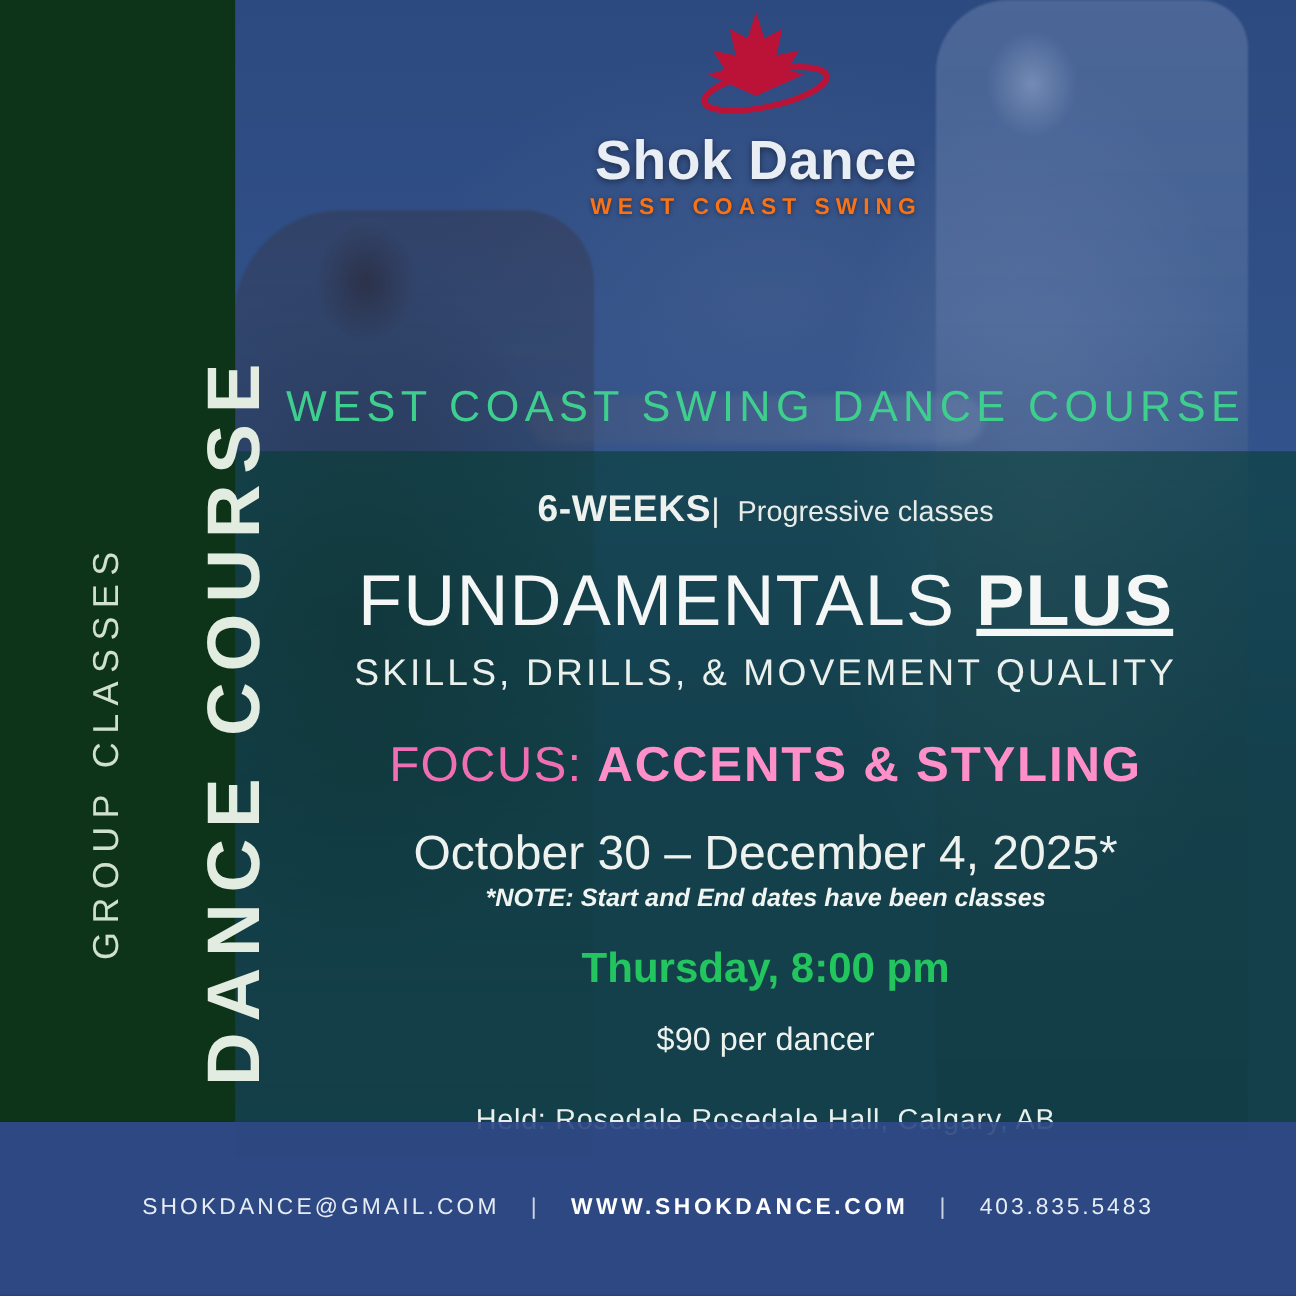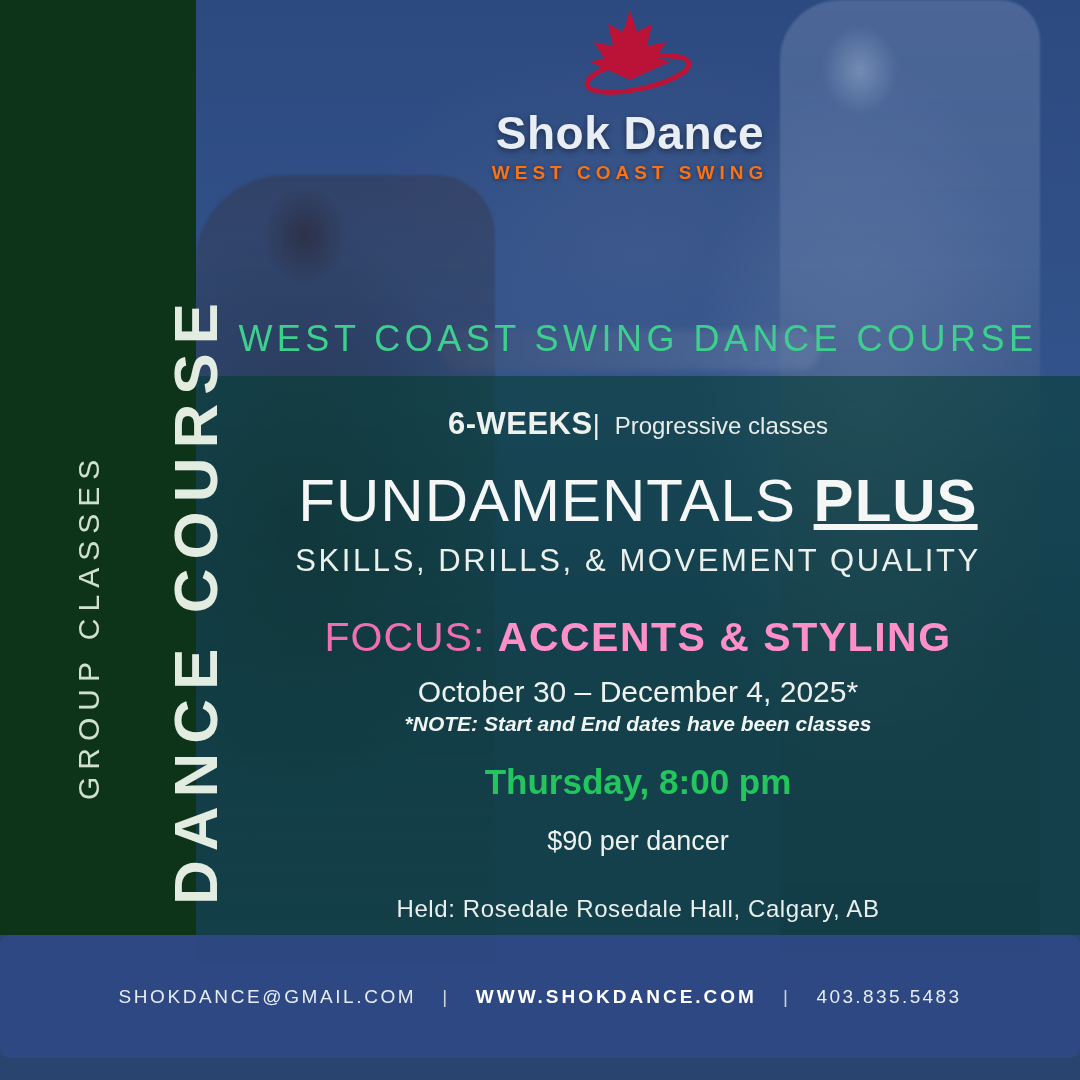--- a/index.html
+++ b/index.html
@@ -125,42 +125,41 @@
     margin-top:8px; font-size:31px; letter-spacing:2.6px; color:#eaf0ec;
   }
 
   .focus {
     margin-top:35px; font-size:41px; letter-spacing:1px;
   }
   .focus .lbl { color:#f06fb4; font-weight:400; }
   .focus .val { color:#ff8fc8; font-weight:700; letter-spacing:1.5px; }
 
   .dates {
-    margin-top:14px; font-size:30px; color:#eef2ef; font-weight:300;
+    margin-top:28px; font-size:40px; color:#eef2ef; font-weight:300;
   }
   .note {
     margin-top:3px; font-size:21px; font-style:italic; font-weight:700; color:#f1f5f2;
   }
   .daytime {
     margin-top:26px; font-size:35px; font-weight:700; color:#22c55e;
   }
   .price {
     margin-top:24px; font-size:27px; color:#eef2ef; font-weight:300;
   }
   .held {
     margin-top:38px; font-size:24px; color:#e9efec; letter-spacing:0.6px; font-weight:300;
   }
 
   
   .footer {
-    position:absolute; left:0; top:935px; width:1080px; height:123px;
+    position:absolute; left:0; top:935px; width:1080px; height:144px;
     background:rgba(46,73,131,0.92);
     display:flex; align-items:center; justify-content:center;
     gap:0px;
-    border-radius:10px;
   }
   .footer-inner {
     display:flex; align-items:center; gap:26px;
     color:#e6ecf5; font-size:19px; letter-spacing:2.6px;
   }
   .footer .email { font-weight:400; }
   .footer .site { font-weight:700; color:#ffffff; letter-spacing:3px; }
   .footer .phone { font-weight:400; letter-spacing:2.4px; }
   .footer .bar { opacity:0.85; }
 </style>

